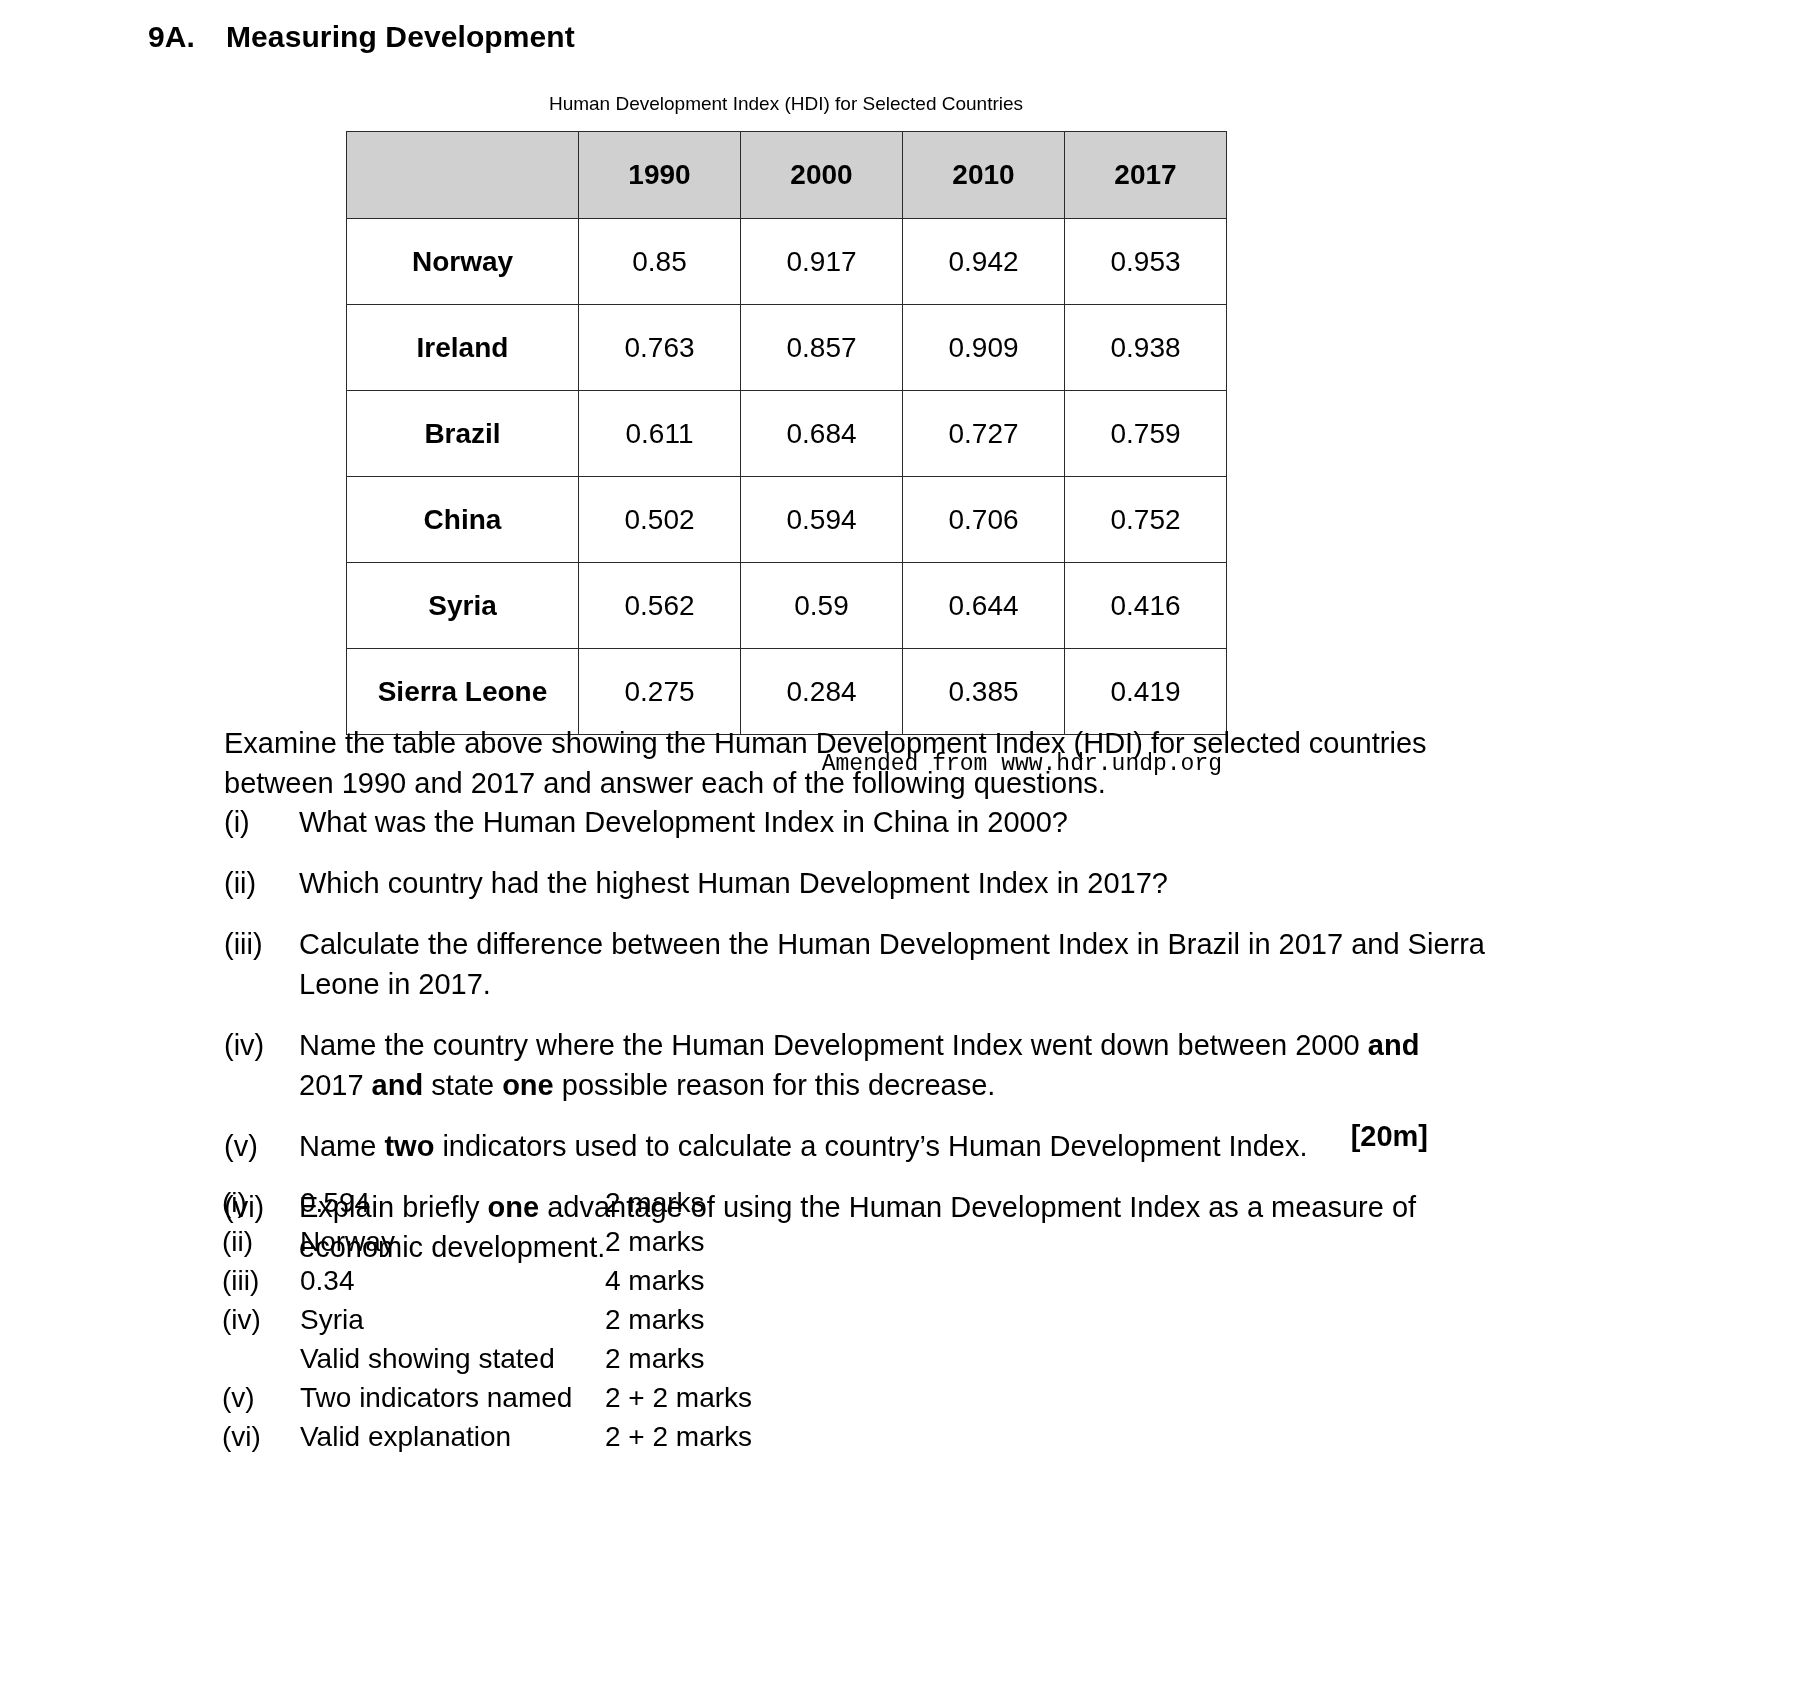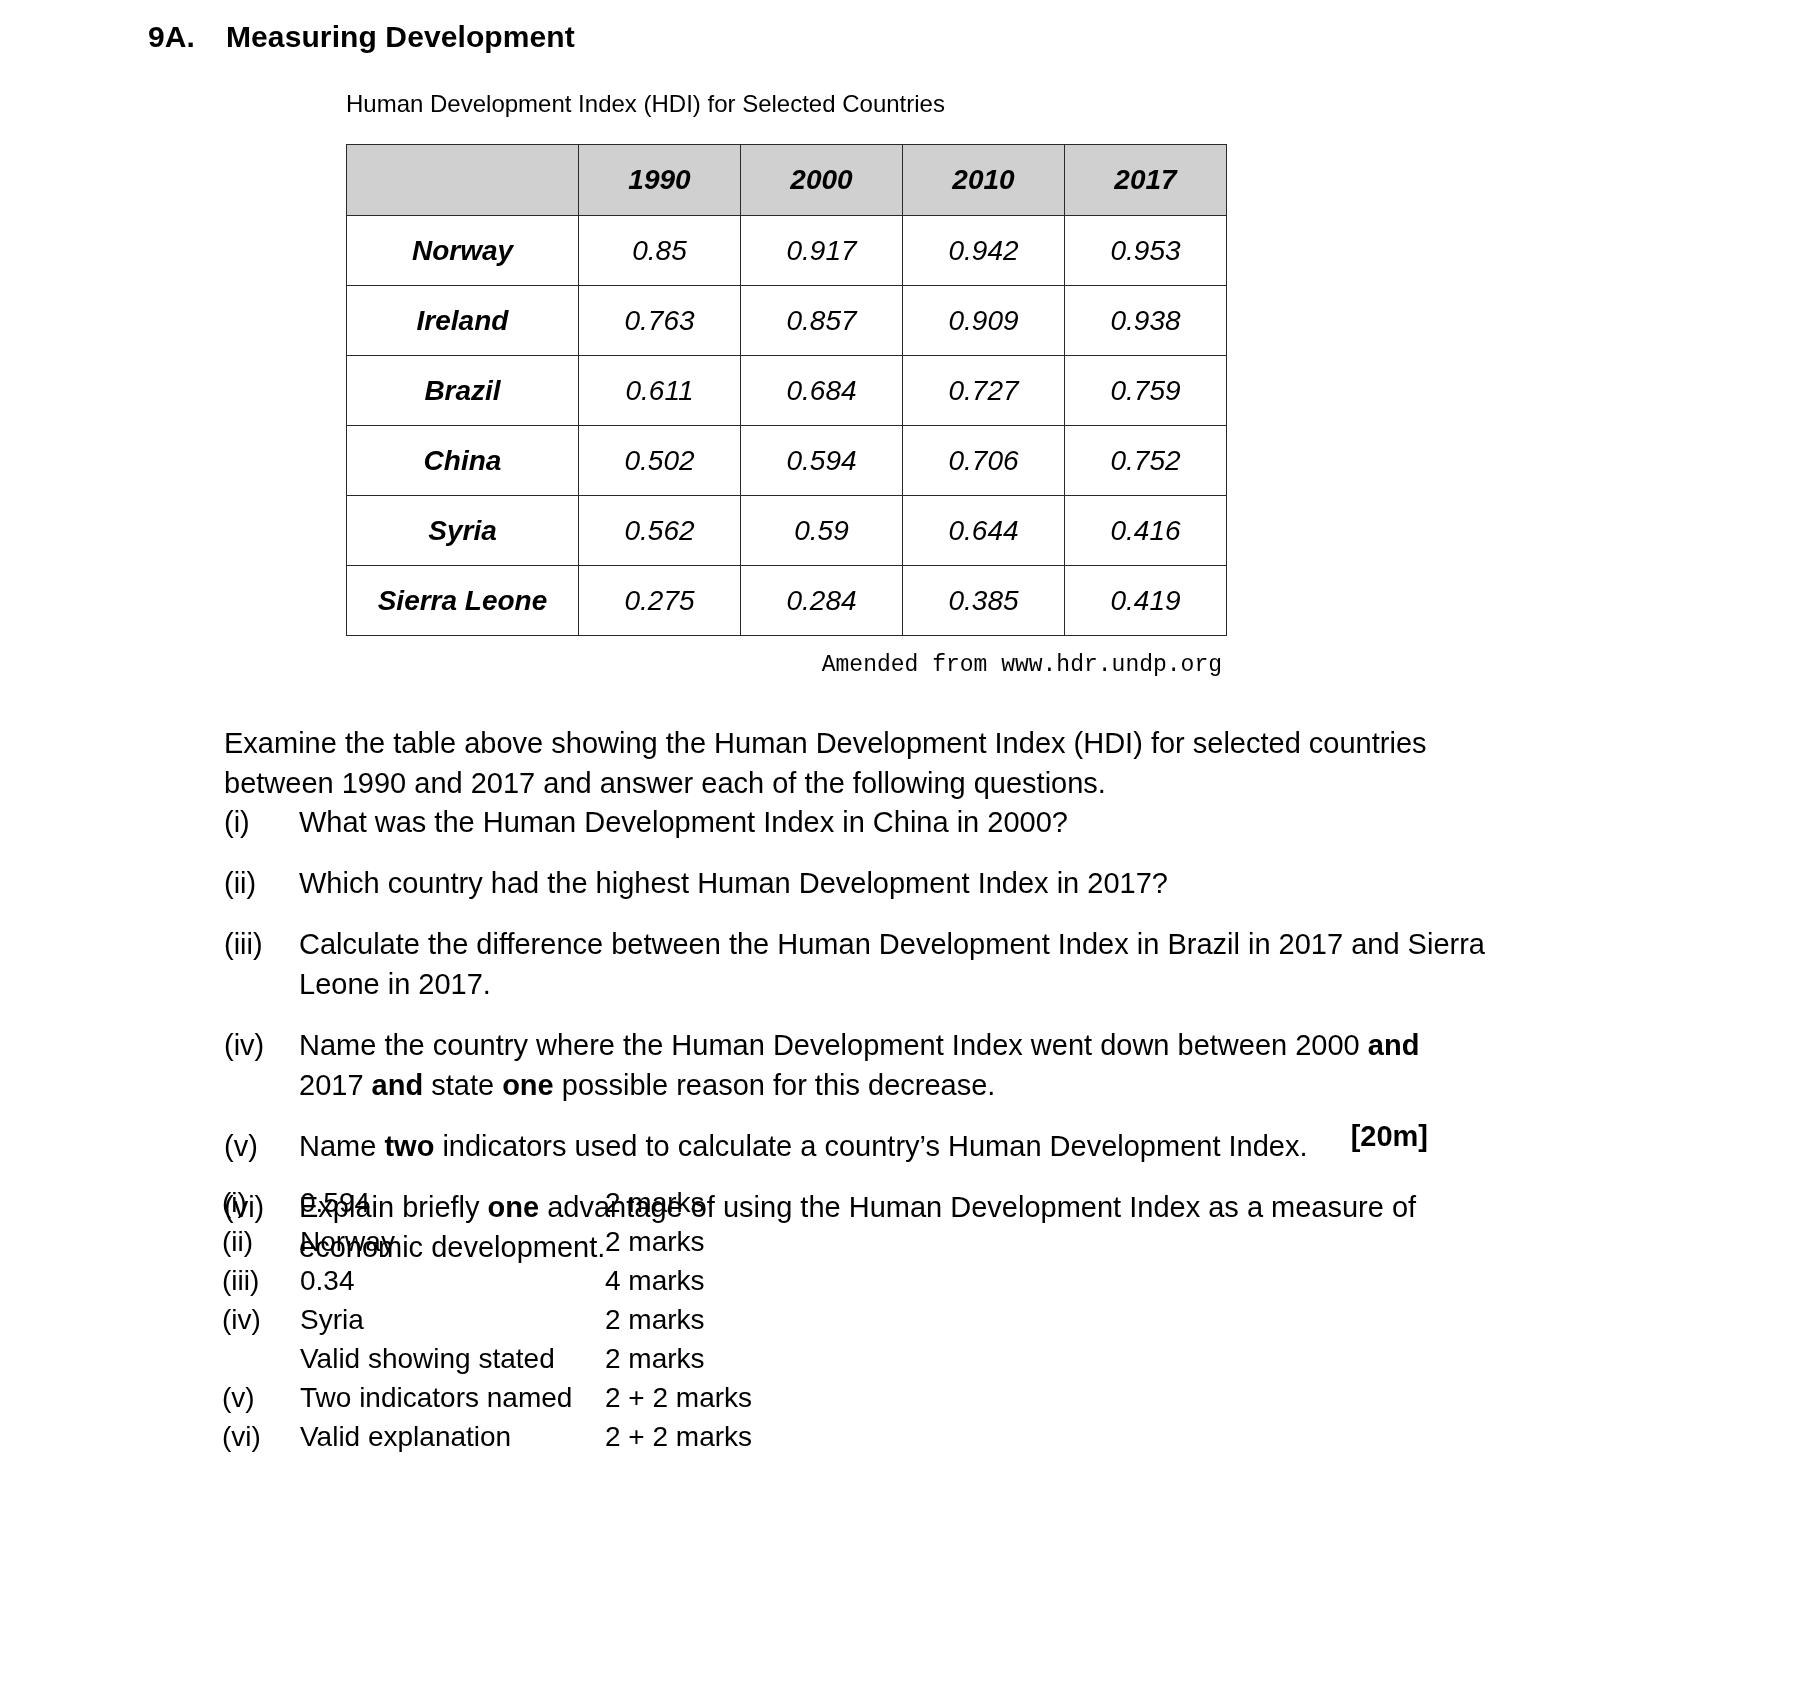--- a/index.html
+++ b/index.html
@@ -43,39 +43,38 @@
   }
 
   
   .table-block {
     position: absolute;
     left: 346px;
     top: 86px;
     width: 880px;
   }
   .table-caption {
-    text-align: left;
-    font-size: 24px;
+    text-align: center;
+    font-size: 19px;
     line-height: 36px;
-    margin-bottom: 22px;
+    margin-bottom: 9px;
     white-space: nowrap;
   }
   table.hdi {
     border-collapse: collapse;
     width: 880px;
     table-layout: fixed;
   }
   table.hdi th, table.hdi td {
     border: 1.5px solid #2a2a2a;
     height: 61px;
     text-align: center;
     vertical-align: middle;
     font-size: 28px;
-    padding: 4px 4px;
-    font-style: italic;
+    padding: 12px 4px;
   }
   table.hdi thead th {
     background: #d0d0d0;
     font-weight: bold;
     height: 62px;
   }
   table.hdi col.c-country { width: 232px; }
   table.hdi col.c-year { width: 162px; }
   table.hdi td.country {
     font-weight: bold;

